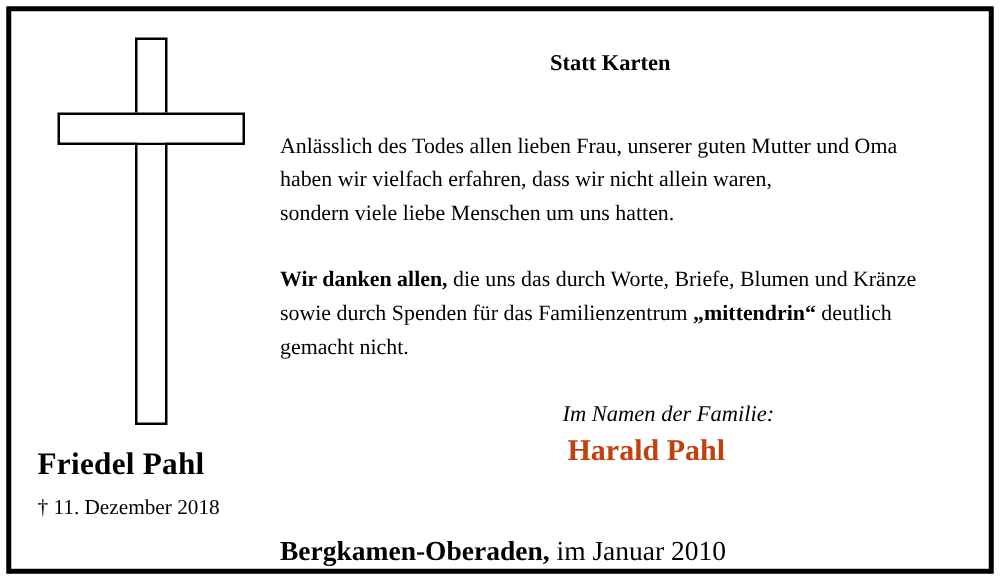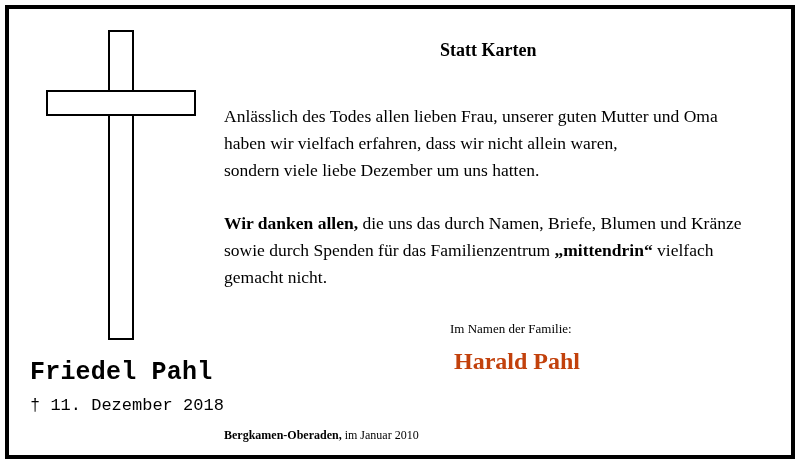--- a/index.html
+++ b/index.html
@@ -37,21 +37,20 @@
     background: #ffffff;
   }
 
   
   .left-col {
     position: absolute;
     left: 0px;
     top: 0px;
     width: 200px;
     height: 100%;
-    font-family: Liberation Mono, monospace;
   }
   .cross {
     position: absolute;
     left: 28px;
     top: 12px;
     width: 120px;
     height: 310px;
   }
   .cross .vert {
     position: absolute;
@@ -134,36 +133,37 @@
     top: 192px;
     width: 565px;
     font-size: 17.5px;
     line-height: 27px;
     color: #000000;
   }
   .family-label {
     position: absolute;
     left: 232px;
     top: 303px;
-    font-size: 13px;
-    color: #000000;
+    font-size: 18px;
+    color: #000000;
+    font-style: italic;
   }
   .family-name {
     position: absolute;
     left: 236px;
     top: 330px;
     font-size: 24px;
     font-weight: bold;
     color: #c2410c;
   }
   .place-date {
     position: absolute;
     left: 6px;
     top: 410px;
-    font-size: 12px;
+    font-size: 22px;
     color: #000000;
   }
   .place-date b {
     font-weight: bold;
   }
   .nowrap { white-space: nowrap; }
 </style>
 </head>
 <body>
 
@@ -180,26 +180,26 @@
         <div class="deceased-name">Friedel Pahl</div>
         <div class="deceased-date">† 11. Dezember 2018</div>
       </div>
 
       <div class="right-col">
         <div class="statt-karten">Statt Karten</div>
 
         <div class="para1">
           <span class="nowrap">Anlässlich des Todes allen lieben Frau, unserer guten Mutter und Oma</span><br>
           <span class="nowrap">haben wir vielfach erfahren, dass wir nicht allein waren,</span><br>
-          <span class="nowrap">sondern viele liebe Dezember um uns hatten.</span>
+          <span class="nowrap">sondern viele liebe Menschen um uns hatten.</span>
         </div>
 
         <div class="para2">
-          <span class="nowrap"><b>Wir danken allen,</b><span> die uns das durch Namen, Briefe, Blumen und Kränze</span></span><br>
-          <span class="nowrap"><span>sowie durch Spenden für das Familienzentrum </span><b>„mittendrin“</b><span> vielfach</span></span><br>
+          <span class="nowrap"><b>Wir danken allen,</b><span> die uns das durch Worte, Briefe, Blumen und Kränze</span></span><br>
+          <span class="nowrap"><span>sowie durch Spenden für das Familienzentrum </span><b>„mittendrin“</b><span> deutlich</span></span><br>
           <span class="nowrap">gemacht nicht.</span>
         </div>
 
         <div class="family-label">Im Namen der Familie:</div>
         <div class="family-name">Harald Pahl</div>
 
         <div class="place-date">
           <b>Bergkamen-Oberaden,</b><span> im Januar 2010</span>
         </div>
       </div>

